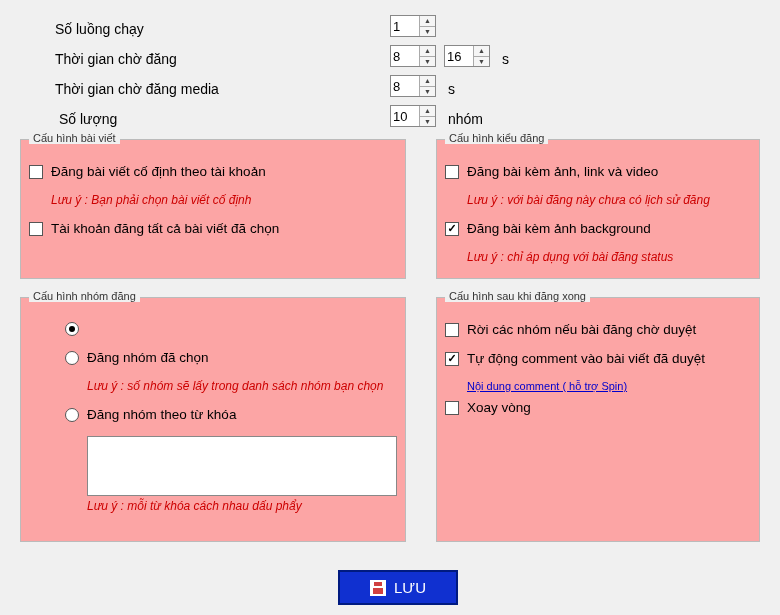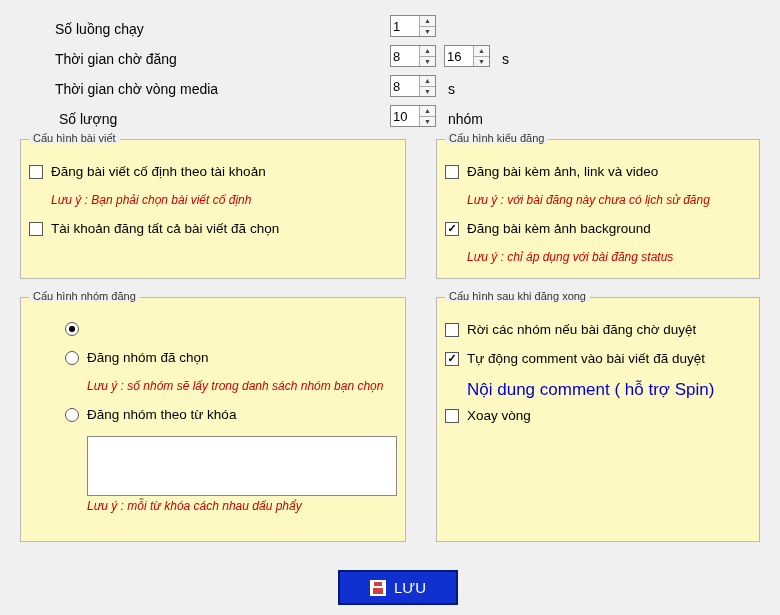--- a/index.html
+++ b/index.html
@@ -62,21 +62,21 @@
 .grid {
   display: grid;
   grid-template-columns: 1fr 1fr;
   gap: 18px 30px;
 }
 .fieldset {
   border: 1px solid #bbb;
   padding: 10px 8px 8px 8px;
   position: relative;
   min-height: 100px;
-  background: #fef9c3;
+  background: #fca5a5;
 }
 .legend {
   position: absolute;
   top: -8px;
   left: 8px;
   background: #f0f0f0;
   padding: 0 4px;
   font-size: 11px;
   color: #333;
 }
@@ -109,21 +109,22 @@
 .chk.sel::after { content: "✓"; color: #000; font-weight: bold; }
 .opt-label { font-size: 13.5px; }
 .note {
   color: #cc0000;
   font-style: italic;
   font-size: 12px;
   margin: 3px 0 6px 22px;
 }
 .link {
   color: #0000cc;
-  font-size: 17px;
+  text-decoration: underline;
+  font-size: 11px;
   margin-left: 22px;
   cursor: pointer;
 }
 .kw-box {
   margin: 6px 0 2px 22px;
   width: 310px;
   height: 60px;
   border: 1px solid #888;
   background: #fff;
 }
@@ -198,21 +199,21 @@
     <span class="spinner">
       <input value="16" style="">
       <span class="arrows">
           <span class="arrow">▲</span>
           <span class="arrow">▼</span>
         </span>
     </span>
     <span class="unit">s</span>
   </div>
   <div class="row">
-    <span class="row-label">Thời gian chờ vòng media</span>
+    <span class="row-label">Thời gian chờ đăng media</span>
     <span class="spinner">
       <input value="8" style="">
       <span class="arrows">
           <span class="arrow">▲</span>
           <span class="arrow">▼</span>
         </span>
     </span>
     <span class="unit">s</span>
   </div>
   <div class="row">

